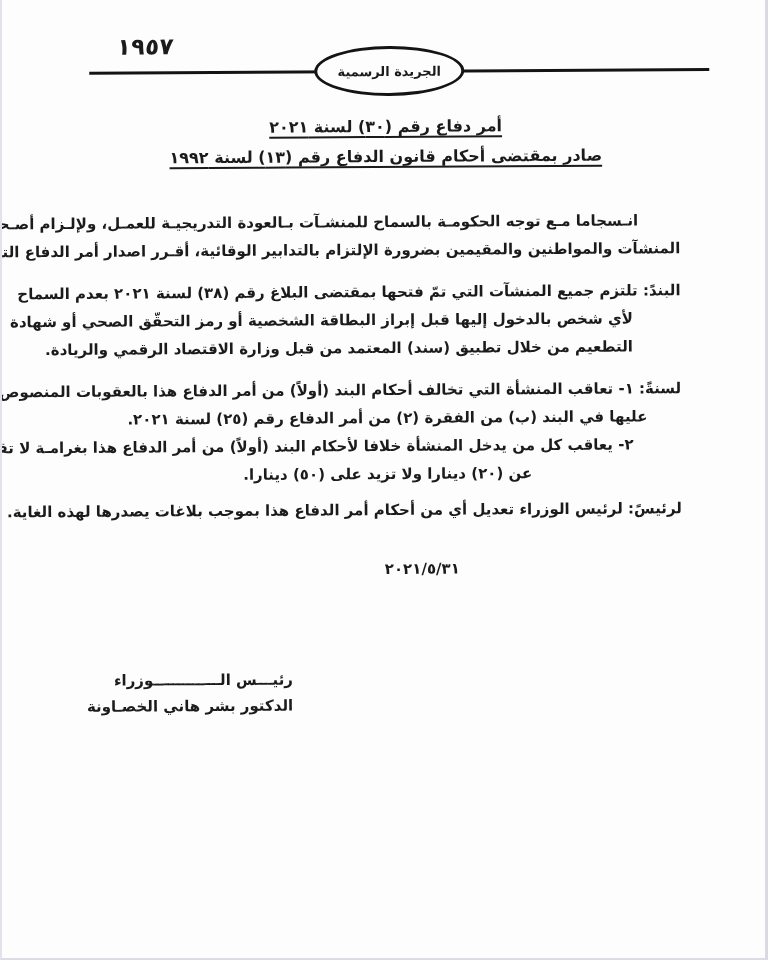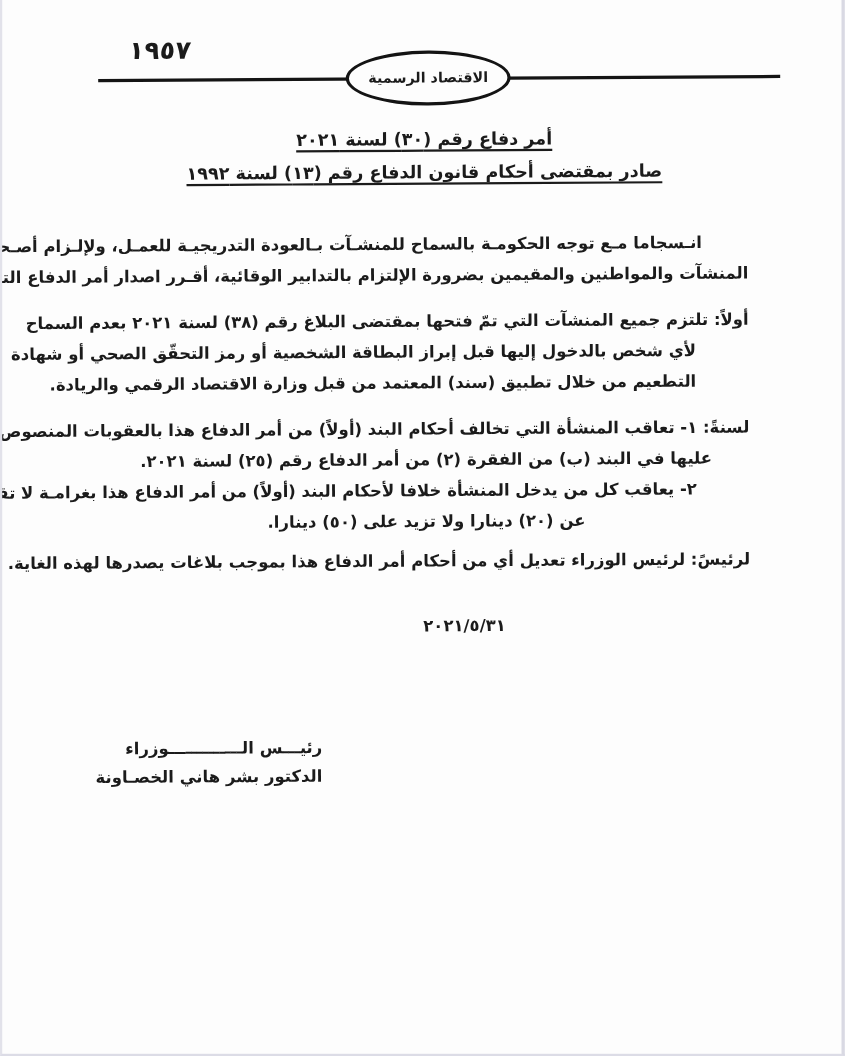--- a/index.html
+++ b/index.html
@@ -93,37 +93,37 @@
 </style>
 </head>
 <body>
 
 <div class="photo-frame">
   <div class="page">
 
     <div class="pageno">١٩٥٧</div>
     <div class="rule"></div>
     <div class="oval">
-      <span>الاقتصاد الرسمية</span>
+      <span>الجريدة الرسمية</span>
     </div>
 
     <div class="content">
 
       <div class="title-block">
         <div class="title-line">أمر دفاع رقم (٣٠) لسنة ٢٠٢١</div>
         <div class="title-line">صادر بمقتضى أحكام قانون الدفاع رقم (١٣) لسنة ١٩٩٢</div>
       </div>
 
       <div class="intro">
         <div class="line jl first-indent">انـسجاما مـع توجه الحكومـة بالسماح للمنشـآت بـالعودة التدريجيـة للعمـل، ولإلـزام أصـحاب</div>
         <div class="line jl">المنشآت والمواطنين والمقيمين بضرورة الإلتزام بالتدابير الوقائية، أقـرر اصدار أمر الدفاع التالي:</div>
       </div>
 
       <div class="clause-first">
-        <div class="line jl"><span>أولاً:</span> <span>تلتزم جميع المنشآت التي تمّ فتحها بمقتضى البلاغ رقم (٣٨) لسنة ٢٠٢١ بعدم السماح</span></div>
+        <div class="line jl"><span>البندً:</span> <span>تلتزم جميع المنشآت التي تمّ فتحها بمقتضى البلاغ رقم (٣٨) لسنة ٢٠٢١ بعدم السماح</span></div>
         <div class="line jl ind">لأي شخص بالدخول إليها قبل إبراز البطاقة الشخصية أو رمز التحقّق الصحي أو شهادة</div>
         <div class="line cl ind">التطعيم من خلال تطبيق (سند) المعتمد من قبل وزارة الاقتصاد الرقمي والريادة.</div>
       </div>
 
       <div class="clause-second">
         <div class="line jl"><span>لسنةً:</span> <span>١-</span> <span>تعاقب المنشأة التي تخالف أحكام البند (أولاً) من أمر الدفاع هذا بالعقوبات المنصوص</span></div>
         <div class="line cl">عليها في البند (ب) من الفقرة (٢) من أمر الدفاع رقم (٢٥) لسنة ٢٠٢١.</div>
         <div class="line jl ind"><span>٢-</span> <span>يعاقب كل من يدخل المنشأة خلافا لأحكام البند (أولاً) من أمر الدفاع هذا بغرامـة لا تقل</span></div>
         <div class="line cl">عن (٢٠) دينارا ولا تزيد على (٥٠) دينارا.</div>
       </div>

